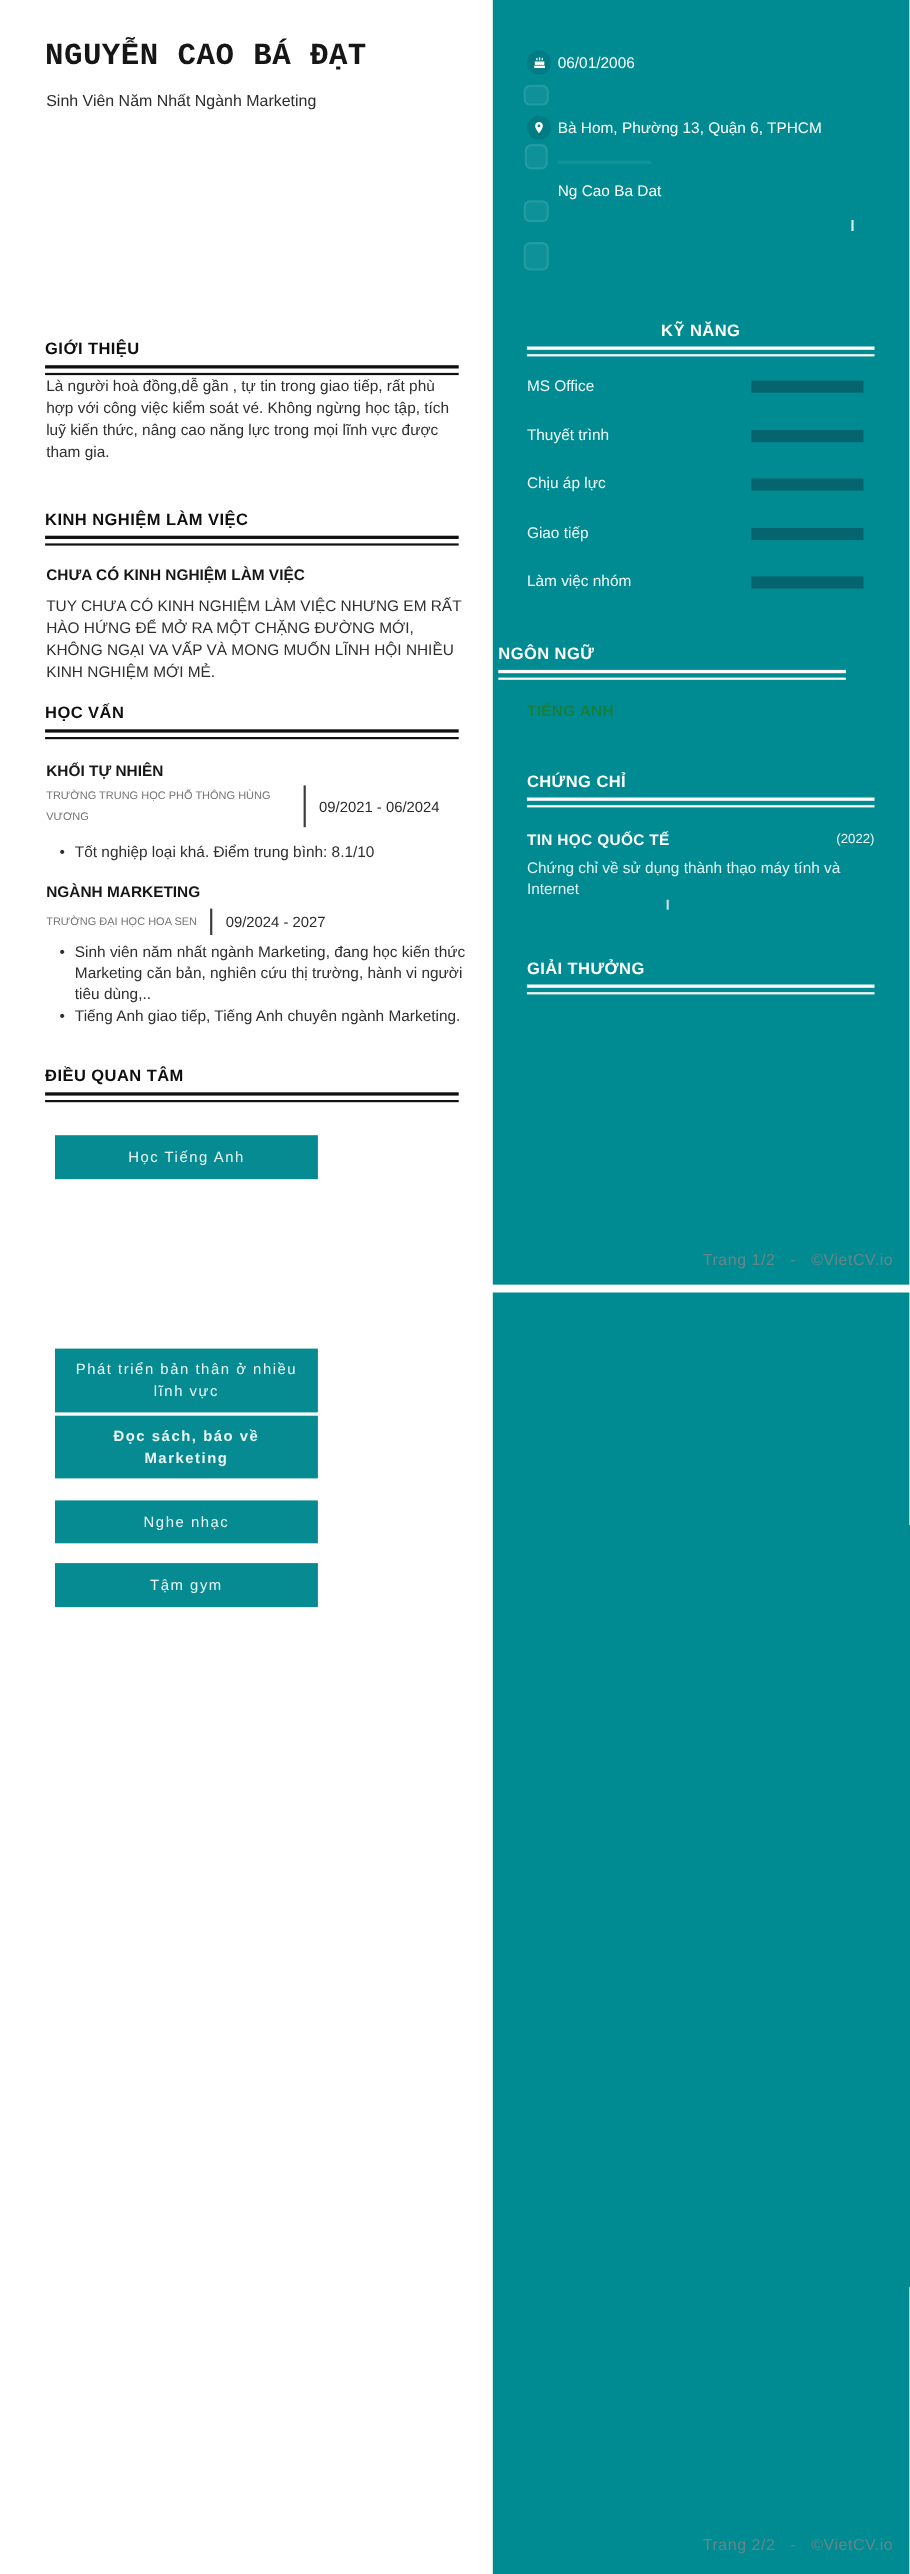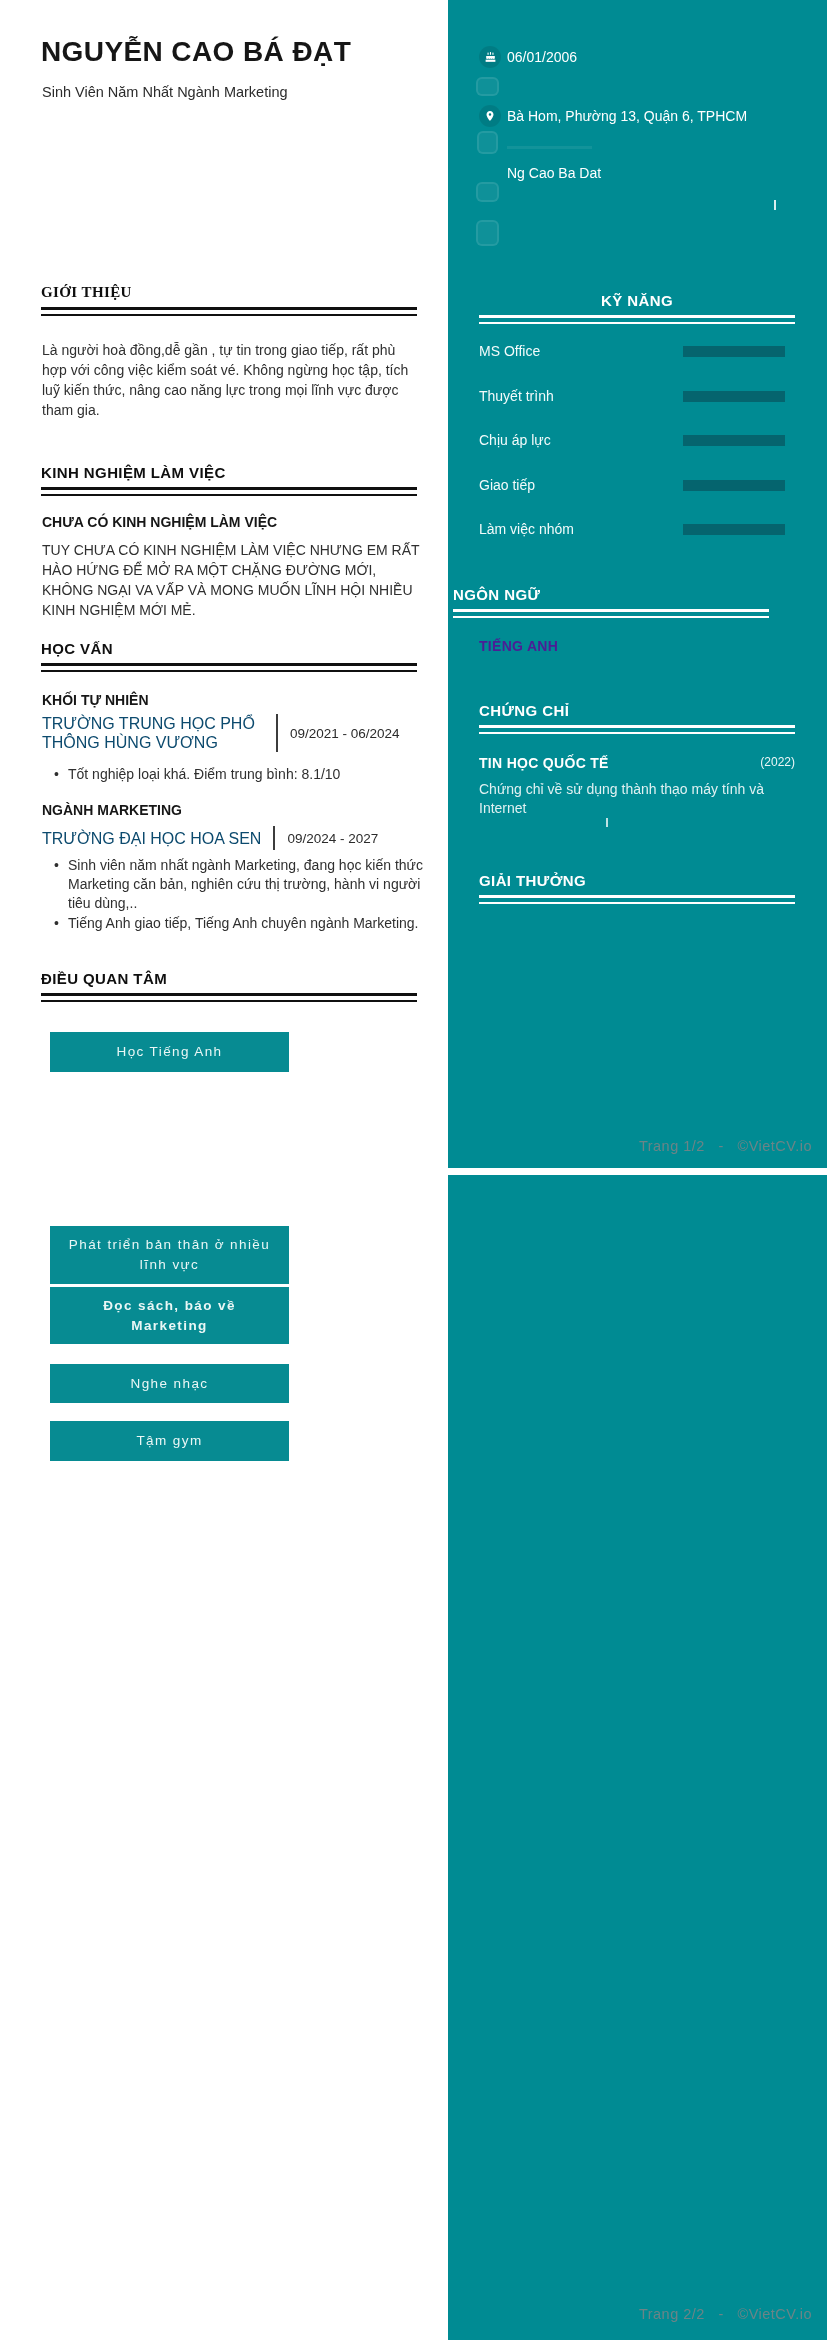--- a/index.html
+++ b/index.html
@@ -16,21 +16,21 @@
   .sec-title{font-size:15px;font-weight:bold;letter-spacing:.4px;color:#0f0f0f;}
   .sec-rule{margin-top:6px;height:4px;border-top:3px solid #101010;border-bottom:2px solid #101010;}
   .sec-title.w{color:#ffffff;}
   .sec-rule.w{border-color:#ffffff;}
 
   .name{font-size:28px;font-weight:800;letter-spacing:.4px;color:#161616;}
   .subtitle{font-size:14.5px;color:#2c2c2c;}
 
   .body-txt{font-size:14px;line-height:20px;color:#2f2f2f;}
   .bold14{font-size:14px;font-weight:bold;color:#161616;}
-  .edu-school{font-size:16px;color:#0c4a6e;line-height:19px;}
+  .edu-school{font-size:10px;color:#737373;line-height:19px;}
   .edu-date{font-size:13.5px;color:#2b2b2b;white-space:nowrap;}
   .vline{width:2px;background:#3c3c3c;align-self:stretch;margin:0 12px;}
   .bullet-row{display:flex;font-size:14px;line-height:19px;color:#2f2f2f;}
   .bullet-dot{width:14px;flex:0 0 14px;margin-left:12px;}
 
   .chip{
     position:absolute;left:50px;width:239px;background:#078B92;color:#EAF7F6;
     display:flex;align-items:center;justify-content:center;text-align:center;
     font-size:13.5px;letter-spacing:1.4px;line-height:20px;padding:0 14px;box-sizing:border-box;
   }
@@ -43,38 +43,38 @@
   }
   .ghost{position:absolute;background:rgba(255,255,255,0.06);border:2px solid rgba(255,255,255,0.09);border-radius:6px;}
   .skill-row{position:absolute;left:479px;width:316px;height:20px;}
   .skill-label{font-size:14px;color:#F2FBFB;}
   .skill-bar{position:absolute;right:10px;top:4px;width:102px;height:11px;background:#05646E;}
   .skill-fill{height:11px;background:#07333B;}
   .cert-row{position:absolute;left:479px;width:316px;display:flex;justify-content:space-between;}
   .cert-name{font-size:14px;font-weight:bold;color:#ffffff;letter-spacing:.3px;}
   .cert-year{font-size:12px;color:rgba(255,255,255,0.92);}
   .cert-desc{font-size:14px;line-height:19px;color:rgba(255,255,255,0.88);}
-  .lang-item{font-size:14px;font-weight:bold;color:#4c1d95;letter-spacing:.3px;}
+  .lang-item{font-size:14px;font-weight:bold;color:#15803d;letter-spacing:.3px;}
   .footer-txt{position:absolute;right:15px;font-size:14.5px;color:#6B8487;letter-spacing:.5px;}
   .tick{position:absolute;width:2px;background:rgba(255,255,255,0.85);}
   .dash-ghost{position:absolute;height:3px;background:rgba(255,255,255,0.07);}
 </style>
 </head>
 <body>
 
 <div class="page">
 
   <div class="teal-panel" style="top:0;height:1168px;"></div>
   <div class="page-break" style="top:1168px;height:7px;"></div>
   <div class="teal-panel" style="top:1175px;height:1165px;"></div>
 
-  <div class="abs name" style="left:41px;top:36px;width:400px;">NGUYỄN CAO BÁ ĐẠT</div>
+  <div class="abs name" style="left:41px;top:36px;width:400px;font-family:Liberation Mono, monospace;">NGUYỄN CAO BÁ ĐẠT</div>
   <div class="abs subtitle" style="left:42px;top:84px;width:400px;">Sinh Viên Năm Nhất Ngành Marketing</div>
 
-  <div class="abs" style="left:41px;top:284px;width:376px;font-family:Liberation Serif, serif;">
+  <div class="abs" style="left:41px;top:309px;width:376px;">
     <div class="sec-title">GIỚI THIỆU</div>
     <div class="sec-rule"></div>
   </div>
   <div class="abs body-txt" style="left:42px;top:340px;width:378px;">Là người hoà đồng,dễ gần , tự tin trong giao tiếp, rất phù hợp với công việc kiểm soát vé.  Không ngừng học tập, tích luỹ kiến thức, nâng cao năng lực trong mọi lĩnh vực được tham gia.</div>
 
   <div class="abs" style="left:41px;top:464px;width:376px;">
     <div class="sec-title">KINH NGHIỆM LÀM VIỆC</div>
     <div class="sec-rule"></div>
   </div>
   <div class="abs bold14" style="left:42px;top:514px;width:378px;">CHƯA CÓ KINH NGHIỆM LÀM VIỆC</div>

